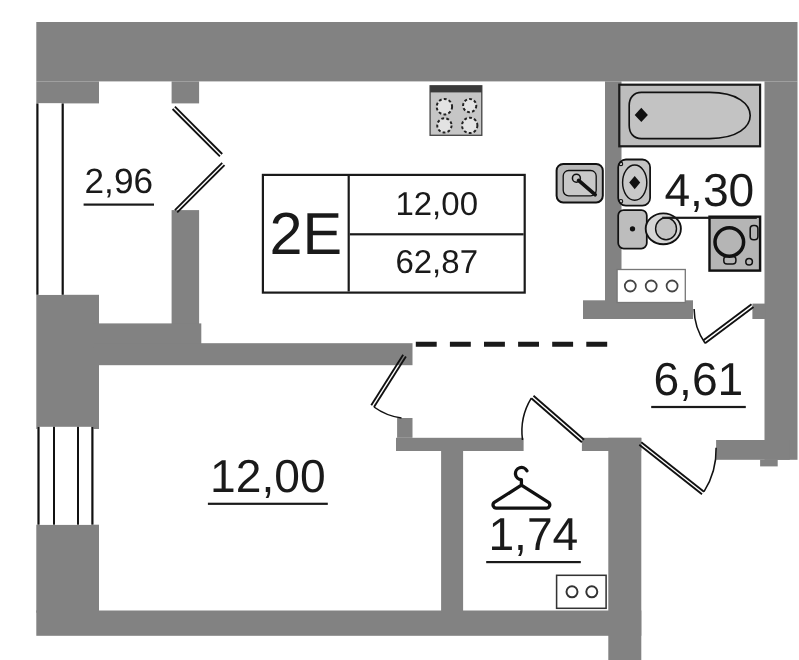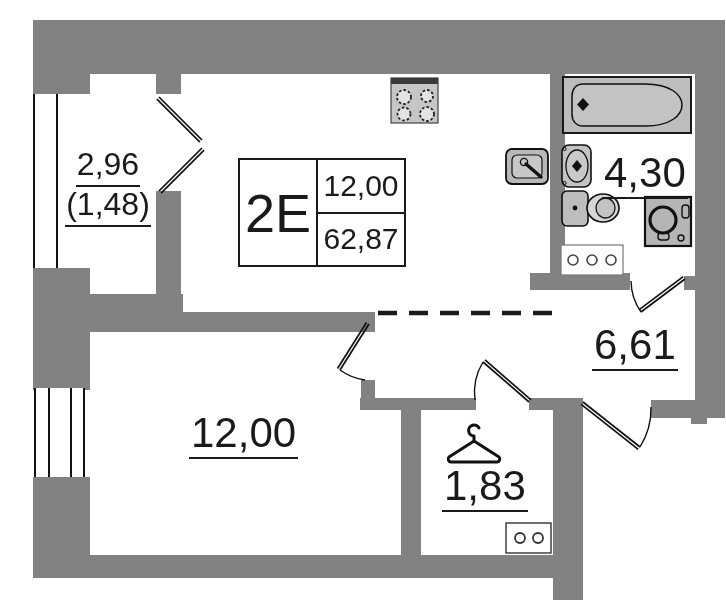--- a/index.html
+++ b/index.html
@@ -12,21 +12,21 @@
     font-family:Liberation Sans, sans-serif;color:var(--text);overflow:hidden;margin-left:13px;
   }
   .wall{position:absolute;background:var(--wall);}
   .glazing{position:absolute;background:#fff;border-left:2px solid var(--outline);border-right:2px solid var(--outline);box-sizing:border-box;}
   .svg-layer{position:absolute;left:0;top:0;pointer-events:none;}
   .room-label{position:absolute;text-align:center;font-size:42px;line-height:1;white-space:nowrap;}
   .room-label span{display:inline-block;border-bottom:2px solid var(--text);padding:0 2px 3px 2px;}
   .balcony-label{position:absolute;left:40px;top:147px;width:110px;text-align:center;font-size:32px;line-height:1.12;}
   .balcony-label span{display:inline-block;border-bottom:2px solid var(--text);padding:0 1px 2px 1px;}
   .unit-table{
-    position:absolute;left:225px;top:158px;width:168px;height:109px;
+    position:absolute;left:225px;top:158px;width:240px;height:109px;
     display:flex;border:2px solid var(--text);box-sizing:border-box;background:#fff;justify-content:center;
   }
   .unit-table .unit-cell{
     width:78px;border-right:2px solid var(--text);box-sizing:border-box;
     display:flex;align-items:center;justify-content:center;font-size:54px;
   }
   .unit-table .rows{flex:1;display:flex;flex-direction:column;}
   .unit-table .rows div{
     flex:1;display:flex;align-items:center;justify-content:center;font-size:30px;
     box-sizing:border-box;
@@ -156,37 +156,36 @@
       <circle cx="525" cy="538" r="5" fill="#fff" stroke="#333" stroke-width="1.8"></circle>
     </g>
 
     <g>
       <path d="M 461 441 L 436 457 A 3 3 0 0 0 438 462 L 484 462 A 3 3 0 0 0 486 457 L 461 441 L 461 436 A 5.5 5.5 0 1 1 466 428" fill="none" stroke="#111" stroke-width="3" stroke-linejoin="round" stroke-linecap="round"></path>
     </g>
   </svg>
 
   <div class="balcony-label">
     <span>2,96</span><br>
-    <span>(1,48)</span>
   </div>
 
   <div class="unit-table">
     <div class="unit-cell">2E</div>
     <div class="rows">
       <div>12,00</div>
       <div>62,87</div>
     </div>
   </div>
 
   <div class="room-label" style="left:589px;top:152px;">
     <span>4,30</span>
   </div>
   <div class="room-label" style="left:579px;top:324px;">
     <span>6,61</span>
   </div>
   <div class="room-label" style="left:176px;top:412px;">
     <span>12,00</span>
   </div>
   <div class="room-label" style="left:429px;top:465px;">
-    <span>1,83</span>
+    <span>1,74</span>
   </div>
 
 </div>
 
 </body></html>

